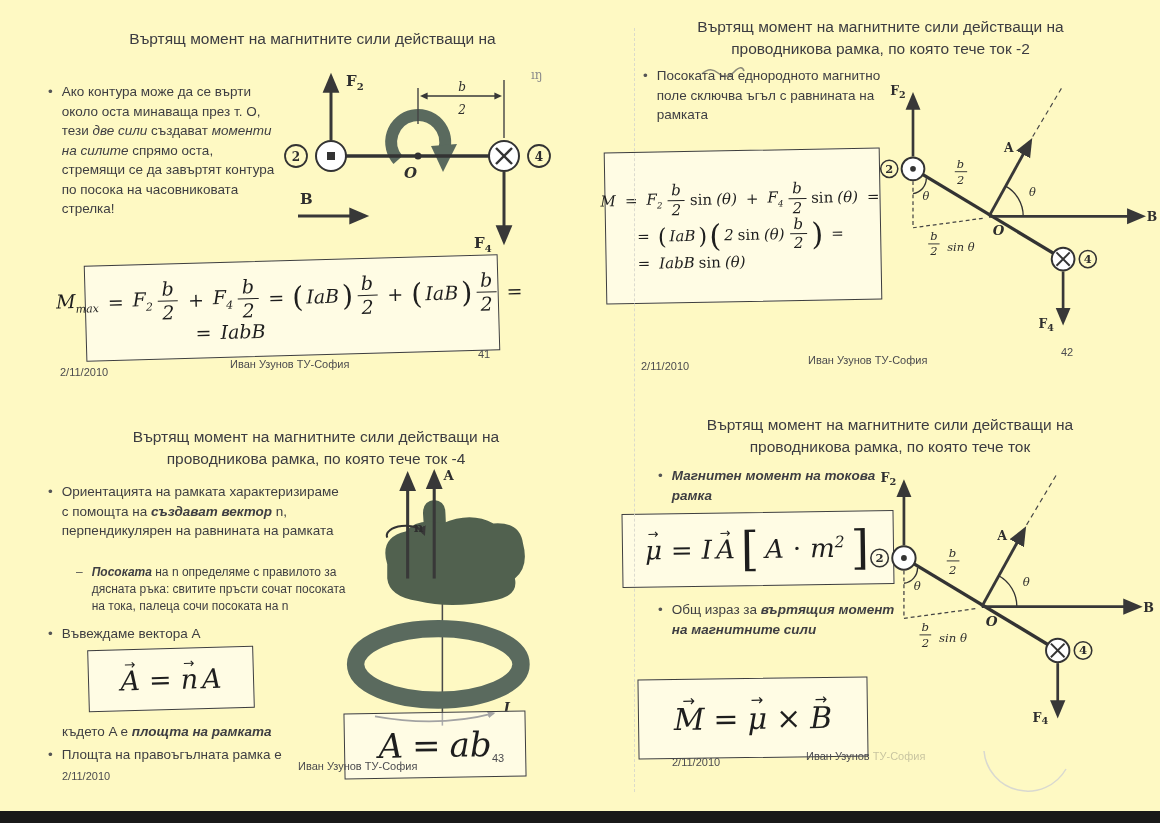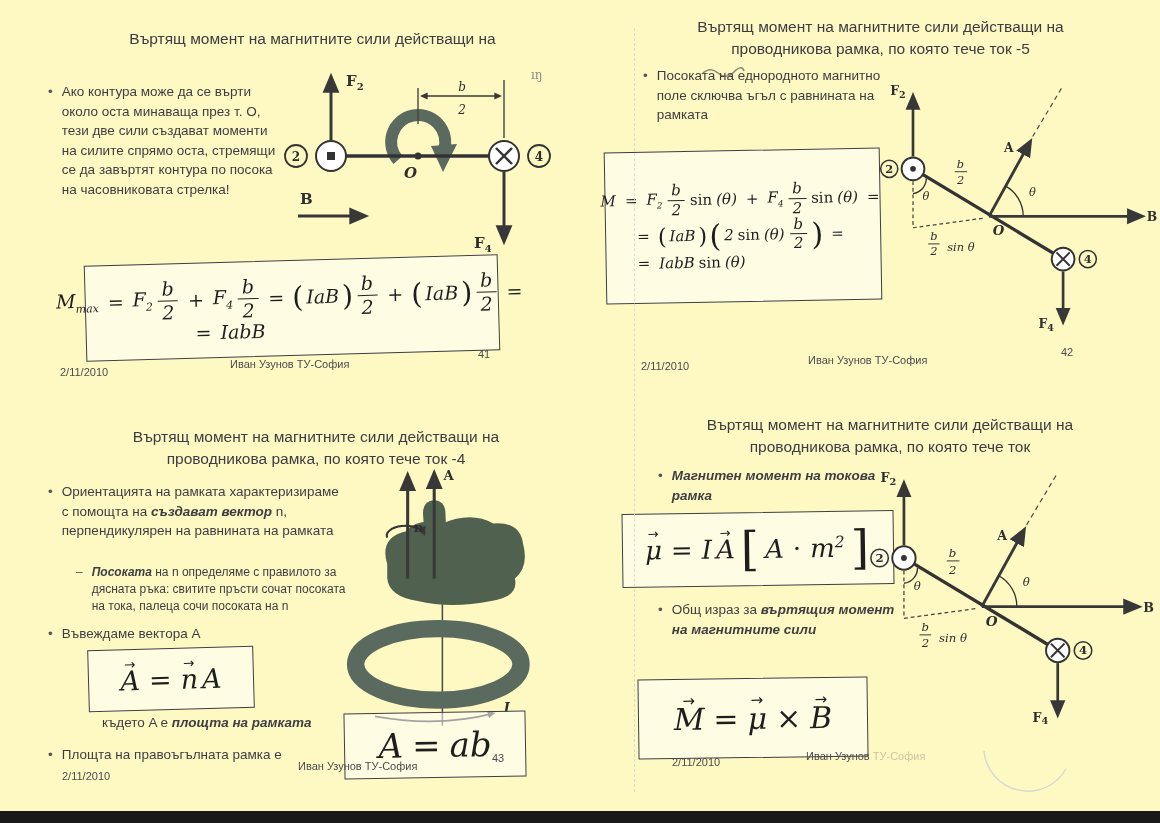--- a/index.html
+++ b/index.html
@@ -4,21 +4,21 @@
 <style>
   html,body{margin:0;padding:0;}
   body{width:1160px;height:823px;overflow:hidden;background:#e9e9e6;}
   .page{position:relative;width:1160px;height:823px;background:#fef9c3;font-family:"Liberation Sans","DejaVu Sans",sans-serif;color:#3e3e42;}
   .slide{position:absolute;}
   .s-title{position:absolute;left:0;width:100%;text-align:center;font-size:15.5px;line-height:1.42;color:#3c3c41;}
   .s-title span{display:block;}
   .bl{position:absolute;display:flex;font-size:13.5px;line-height:1.45;color:#3e3e42;}
   .bl .mk{margin-right:9px;color:#555;flex:0 0 auto;}
   .bl.sub{font-size:12px;line-height:1.4;}
-  .it{}
+  .it{font-style:italic;}
   .bi{font-style:italic;font-weight:bold;}
   .fbox{position:absolute;border:1.4px solid #3e3e3e;background:rgba(255,255,255,.55);display:flex;flex-direction:column;justify-content:center;padding:6px 10px;box-sizing:border-box;}
   .fm{font-family:"DejaVu Serif","Liberation Serif",serif;color:#1e1e1e;}
   .fm-line{display:flex;align-items:center;justify-content:center;white-space:nowrap;}
   .fm-line.left{justify-content:flex-start;}
   .tk{font-style:italic;margin:0 2px;display:inline-block;position:relative;}
   .tk.up{font-style:normal;}
   .tk.op{font-style:normal;margin:0 7px;}
   .tk.pr{font-style:normal;font-size:1.5em;font-weight:300;vertical-align:-0.12em;margin:0 1px;}
   .tk.pr2{font-style:normal;font-size:2.05em;font-weight:300;vertical-align:-0.18em;margin:0 1px;}
@@ -144,21 +144,21 @@
     </div>
 
     <div class="ft" style="left:30px;top:350px;">2/11/2010</div>
     <div class="ft" style="left:200px;top:342px;">Иван Узунов ТУ-София</div>
     <div class="ft" style="left:448px;top:332px;text-align:center;">41</div>
   </div>
 
   <div class="slide" style="left:603px;top:8px;width:555px;height:385px;">
     <div class="s-title" style="top:8px;left:25px;width:505px;">
       <span>Въртящ момент на магнитните сили действащи на</span>
-      <span>проводникова рамка, по която тече ток -5</span>
+      <span>проводникова рамка, по която тече ток -2</span>
     </div>
     <div class="bl" style="left:40px;top:58px;width:245px;">
       <span class="mk">•</span>
       <span><span class="">Посоката на еднородното магнитно поле сключва ъгъл с равнината на рамката</span></span>
     </div>
 
     <div class="fbox fm" style="left:2px;top:142px;width:276px;height:152px;transform:rotate(-1deg);font-size:15px;">
       <div class="fm-line">
           <span class="tk">M</span>
           <span class="tk op">=</span>
@@ -275,21 +275,21 @@
 
     <div class="fbox fm" style="left:58px;top:236px;width:166px;height:62px;transform:rotate(-1.6deg);font-size:27px;">
       <div class="fm-line">
           <span class="tk vec">A</span>
           <span class="tk op">=</span>
           <span class="tk vec">n</span>
           <span class="tk">A</span>
         </div>
     </div>
 
-    <div class="bl" style="left:32px;top:301px;width:300px;margin-left:40px;">
+    <div class="bl" style="left:32px;top:310px;width:300px;">
       <span><span class="">където A е </span><span class="bi">площта на рамката</span></span>
     </div>
     <div class="bl" style="left:18px;top:333px;width:290px;">
       <span class="mk">•</span>
       <span><span class="">Площта на правоъгълната рамка е</span></span>
     </div>
 
     <svg style="position:absolute;left:298px;top:52px;" width="240" height="272" viewBox="0 0 235 266">
 
       <line x1="112" y1="96" x2="112" y2="256" stroke="#4a4a4a" stroke-width="1.5"></line>

